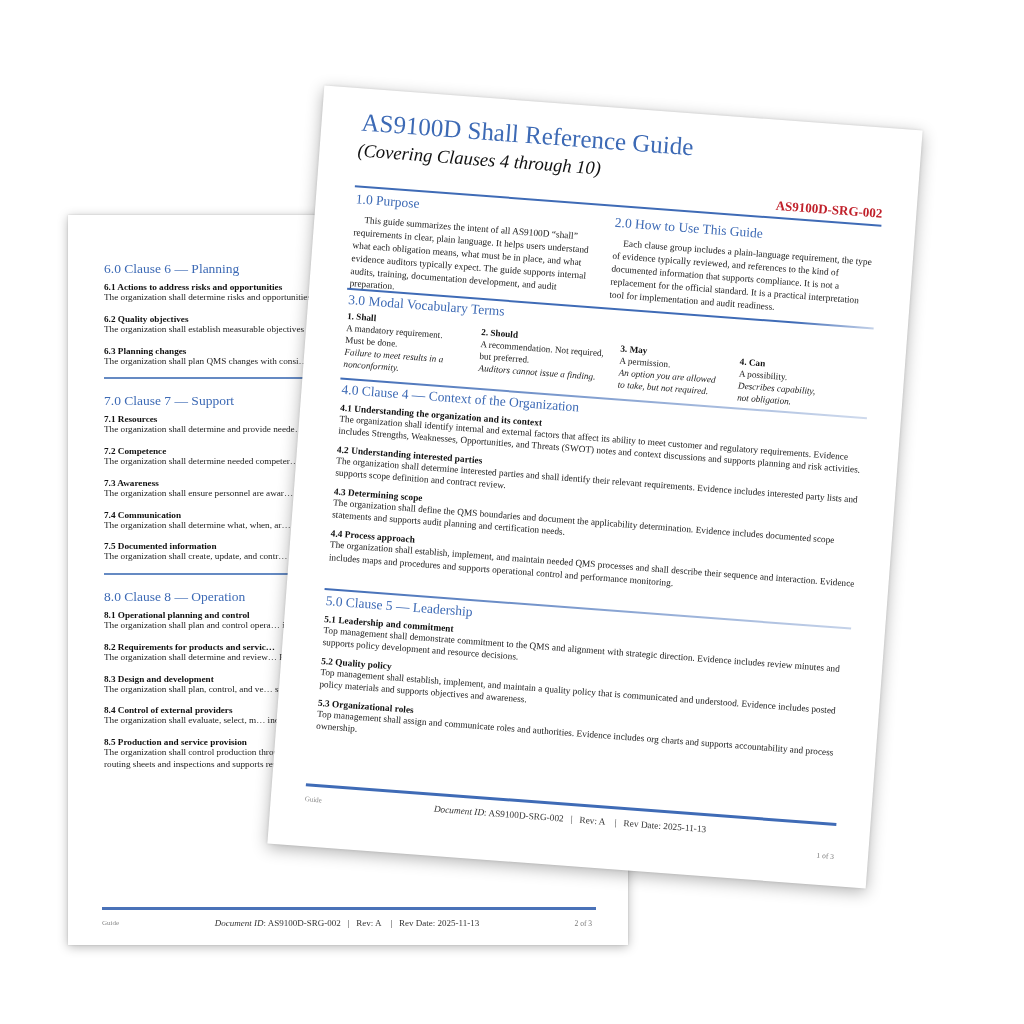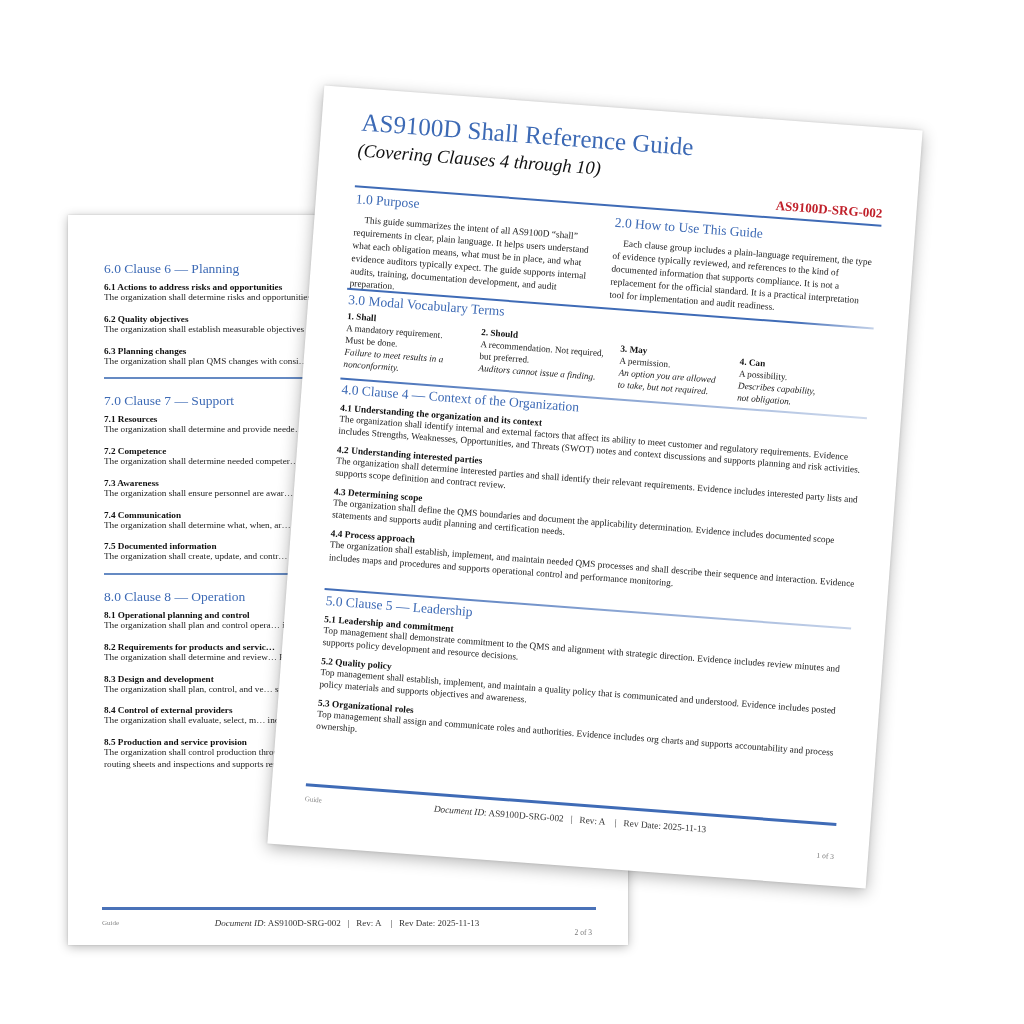--- a/index.html
+++ b/index.html
@@ -12,21 +12,21 @@
   #page2 .inner { position:absolute; left:36px; top:46px; width:494px; }
   .h2 { color:#3d6ab5; font-size:13.5px; margin:0 0 5px 0; font-weight:normal; }
   .sub { margin:0 0 10px 0; }
   .sub .t { font-weight:bold; font-size:9.2px; display:block; color:#111; }
   .sub .b { font-size:9.2px; line-height:1.28; display:block; color:#222; }
   .rule { height:2px; background:#4a75b8; margin:6px 0 14px 0; opacity:0.85; }
   #page2 .footer-rule { position:absolute; left:34px; right:32px; top:692px; height:3px; background:#4a72b8; }
   #page2 .footer { position:absolute; left:34px; right:36px; top:703px; font-size:9px; color:#333; }
   .footer .left { position:absolute; left:0; font-size:7px; color:#888; top:1px; }
   .footer .center { position:absolute; left:0; right:0; text-align:center; }
-  .footer .right { position:absolute; right:0; font-size:7.5px; color:#777; top:10px; }
+  .footer .right { position:absolute; right:0; font-size:7.5px; color:#777; top:1px; }
   .footer .center i { font-style:italic; }
 
   
   #page1 { left:295px; top:107px; width:600px; height:760px;
            transform: rotate(4.3deg); transform-origin: 50% 50%;
            box-shadow: 0 4px 16px rgba(0,0,0,0.30), 0 0 3px rgba(0,0,0,0.12); }
   #page1 .title { position:absolute; left:40px; top:20px; color:#3d6ab5; font-size:25px; margin:0; font-weight:normal; }
   #page1 .subtitle { position:absolute; left:38px; top:52px; font-size:18.5px; font-style:italic; color:#111; margin:0; }
   #page1 .docid { position:absolute; right:34px; top:78px; font-size:13px; font-weight:bold; color:#c0202a; }
   #page1 .toprule { position:absolute; left:38px; right:34px; top:97px; height:2px; background:#3f6bb6; }

